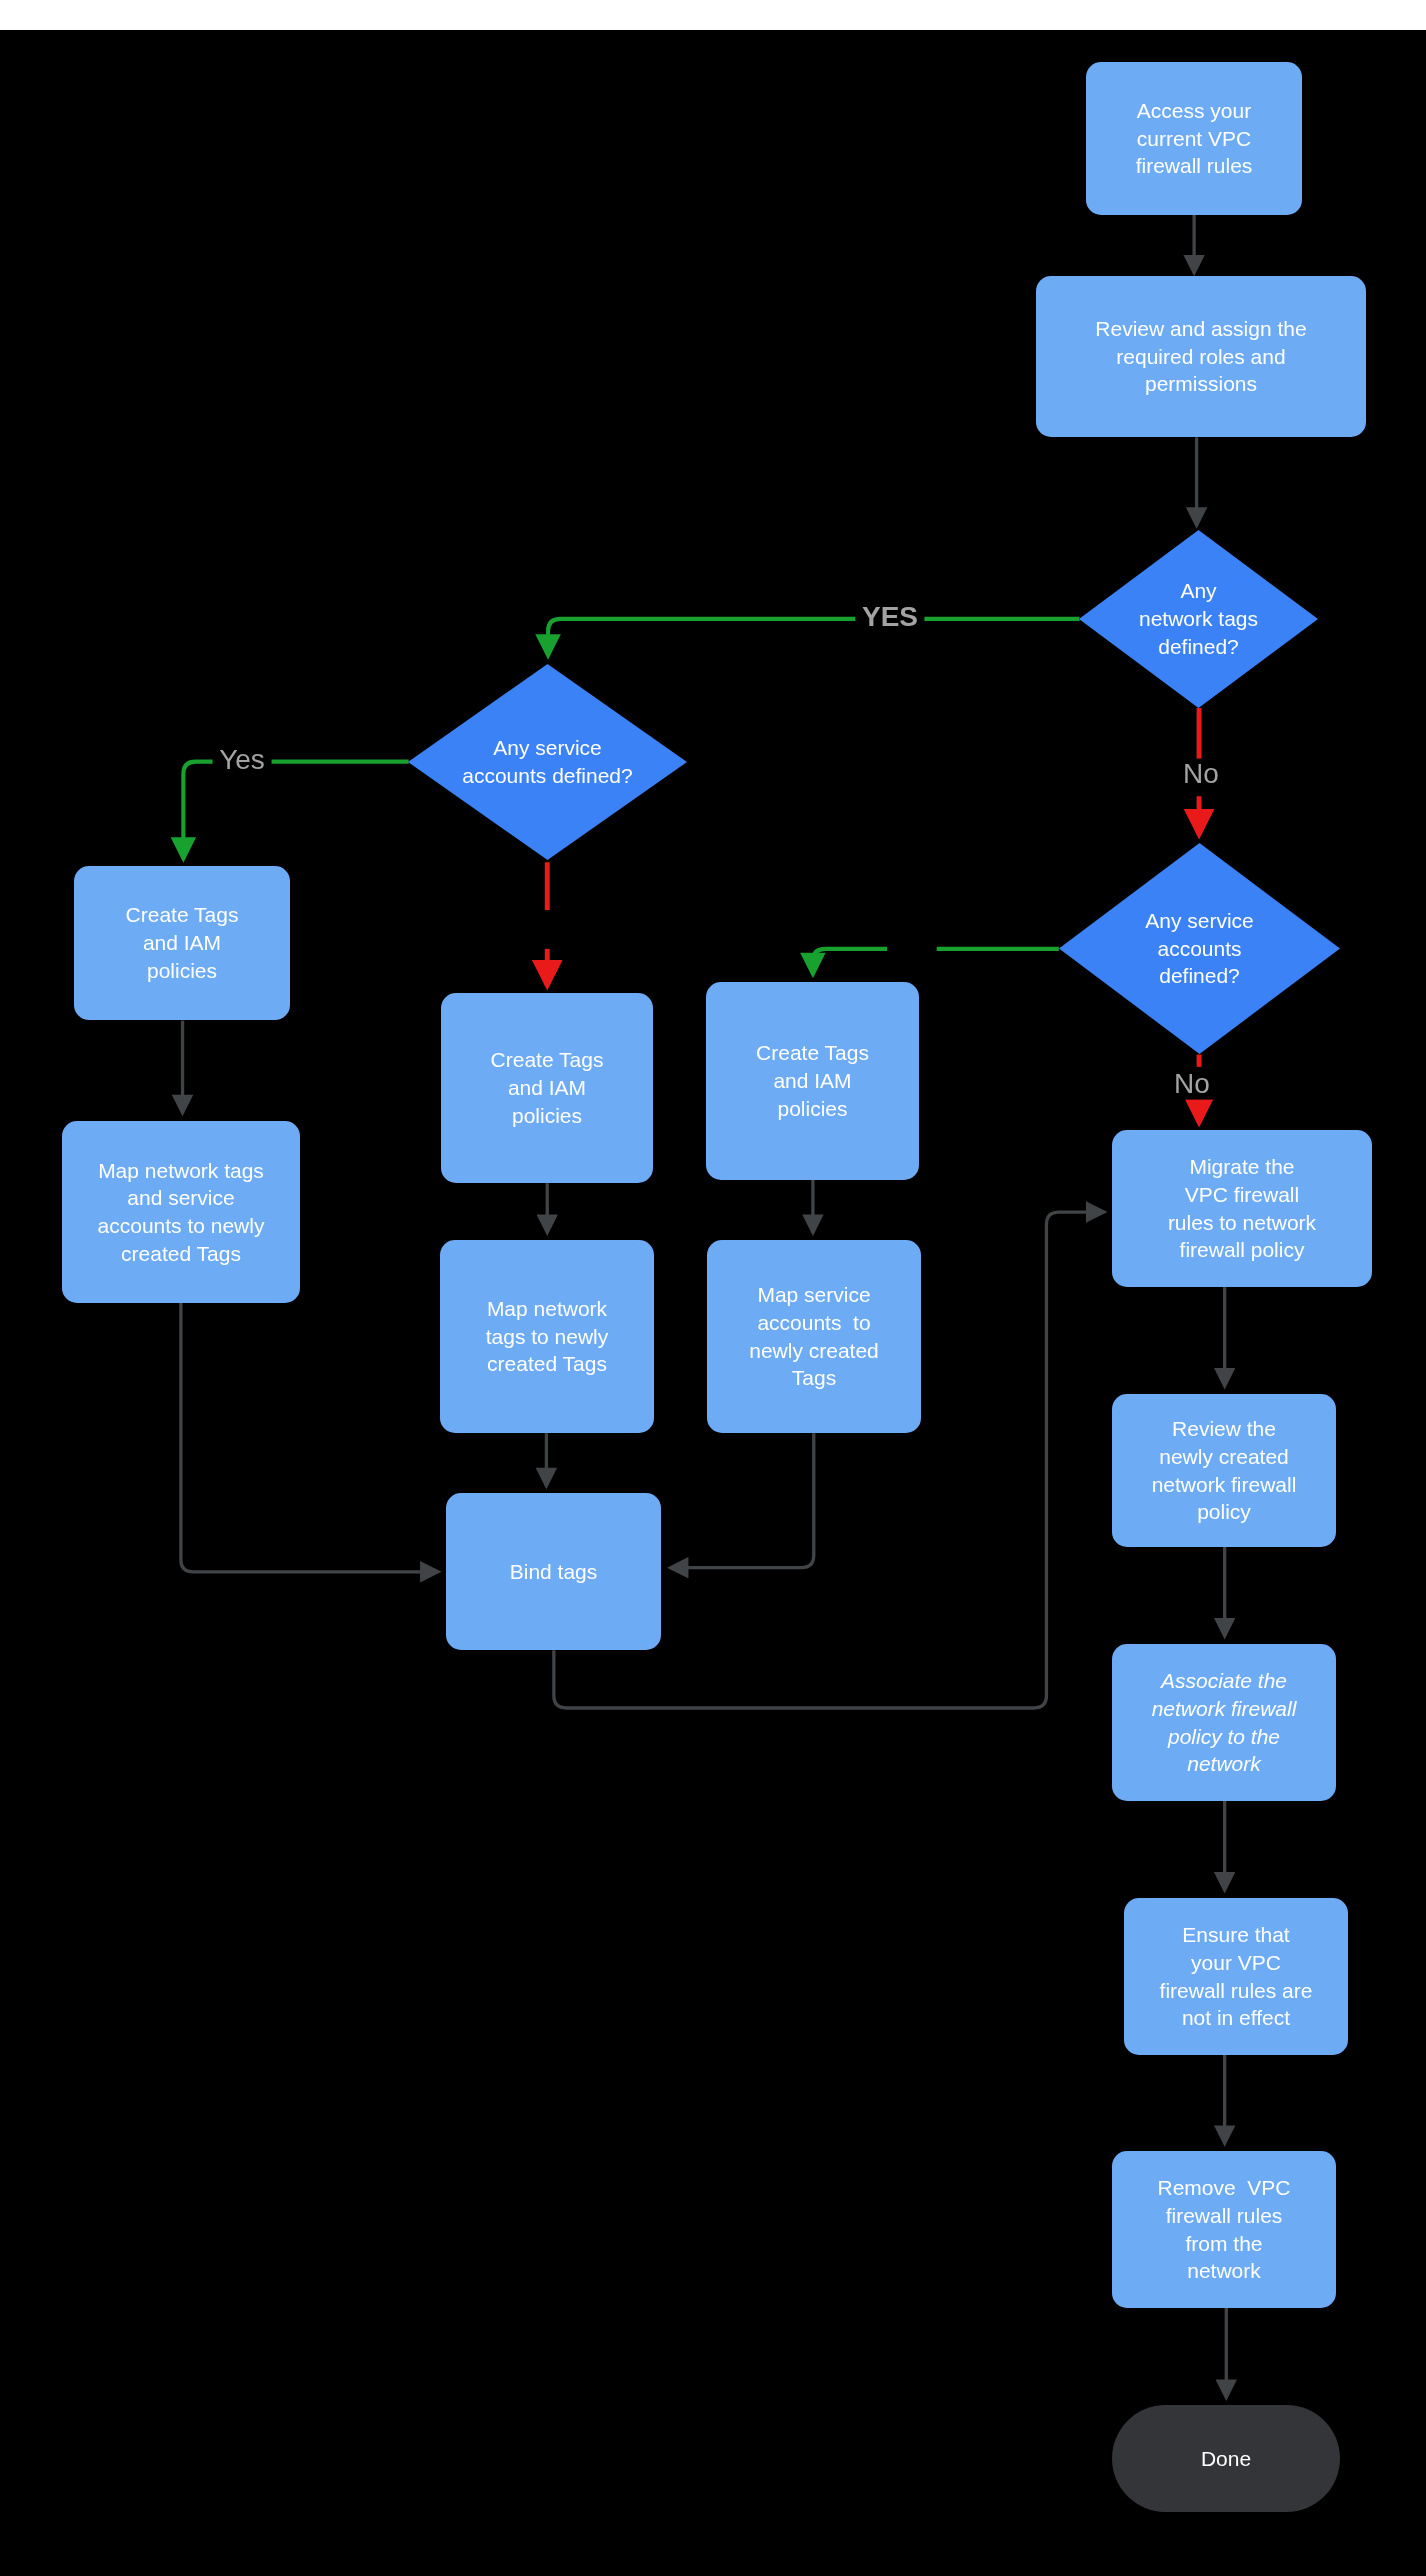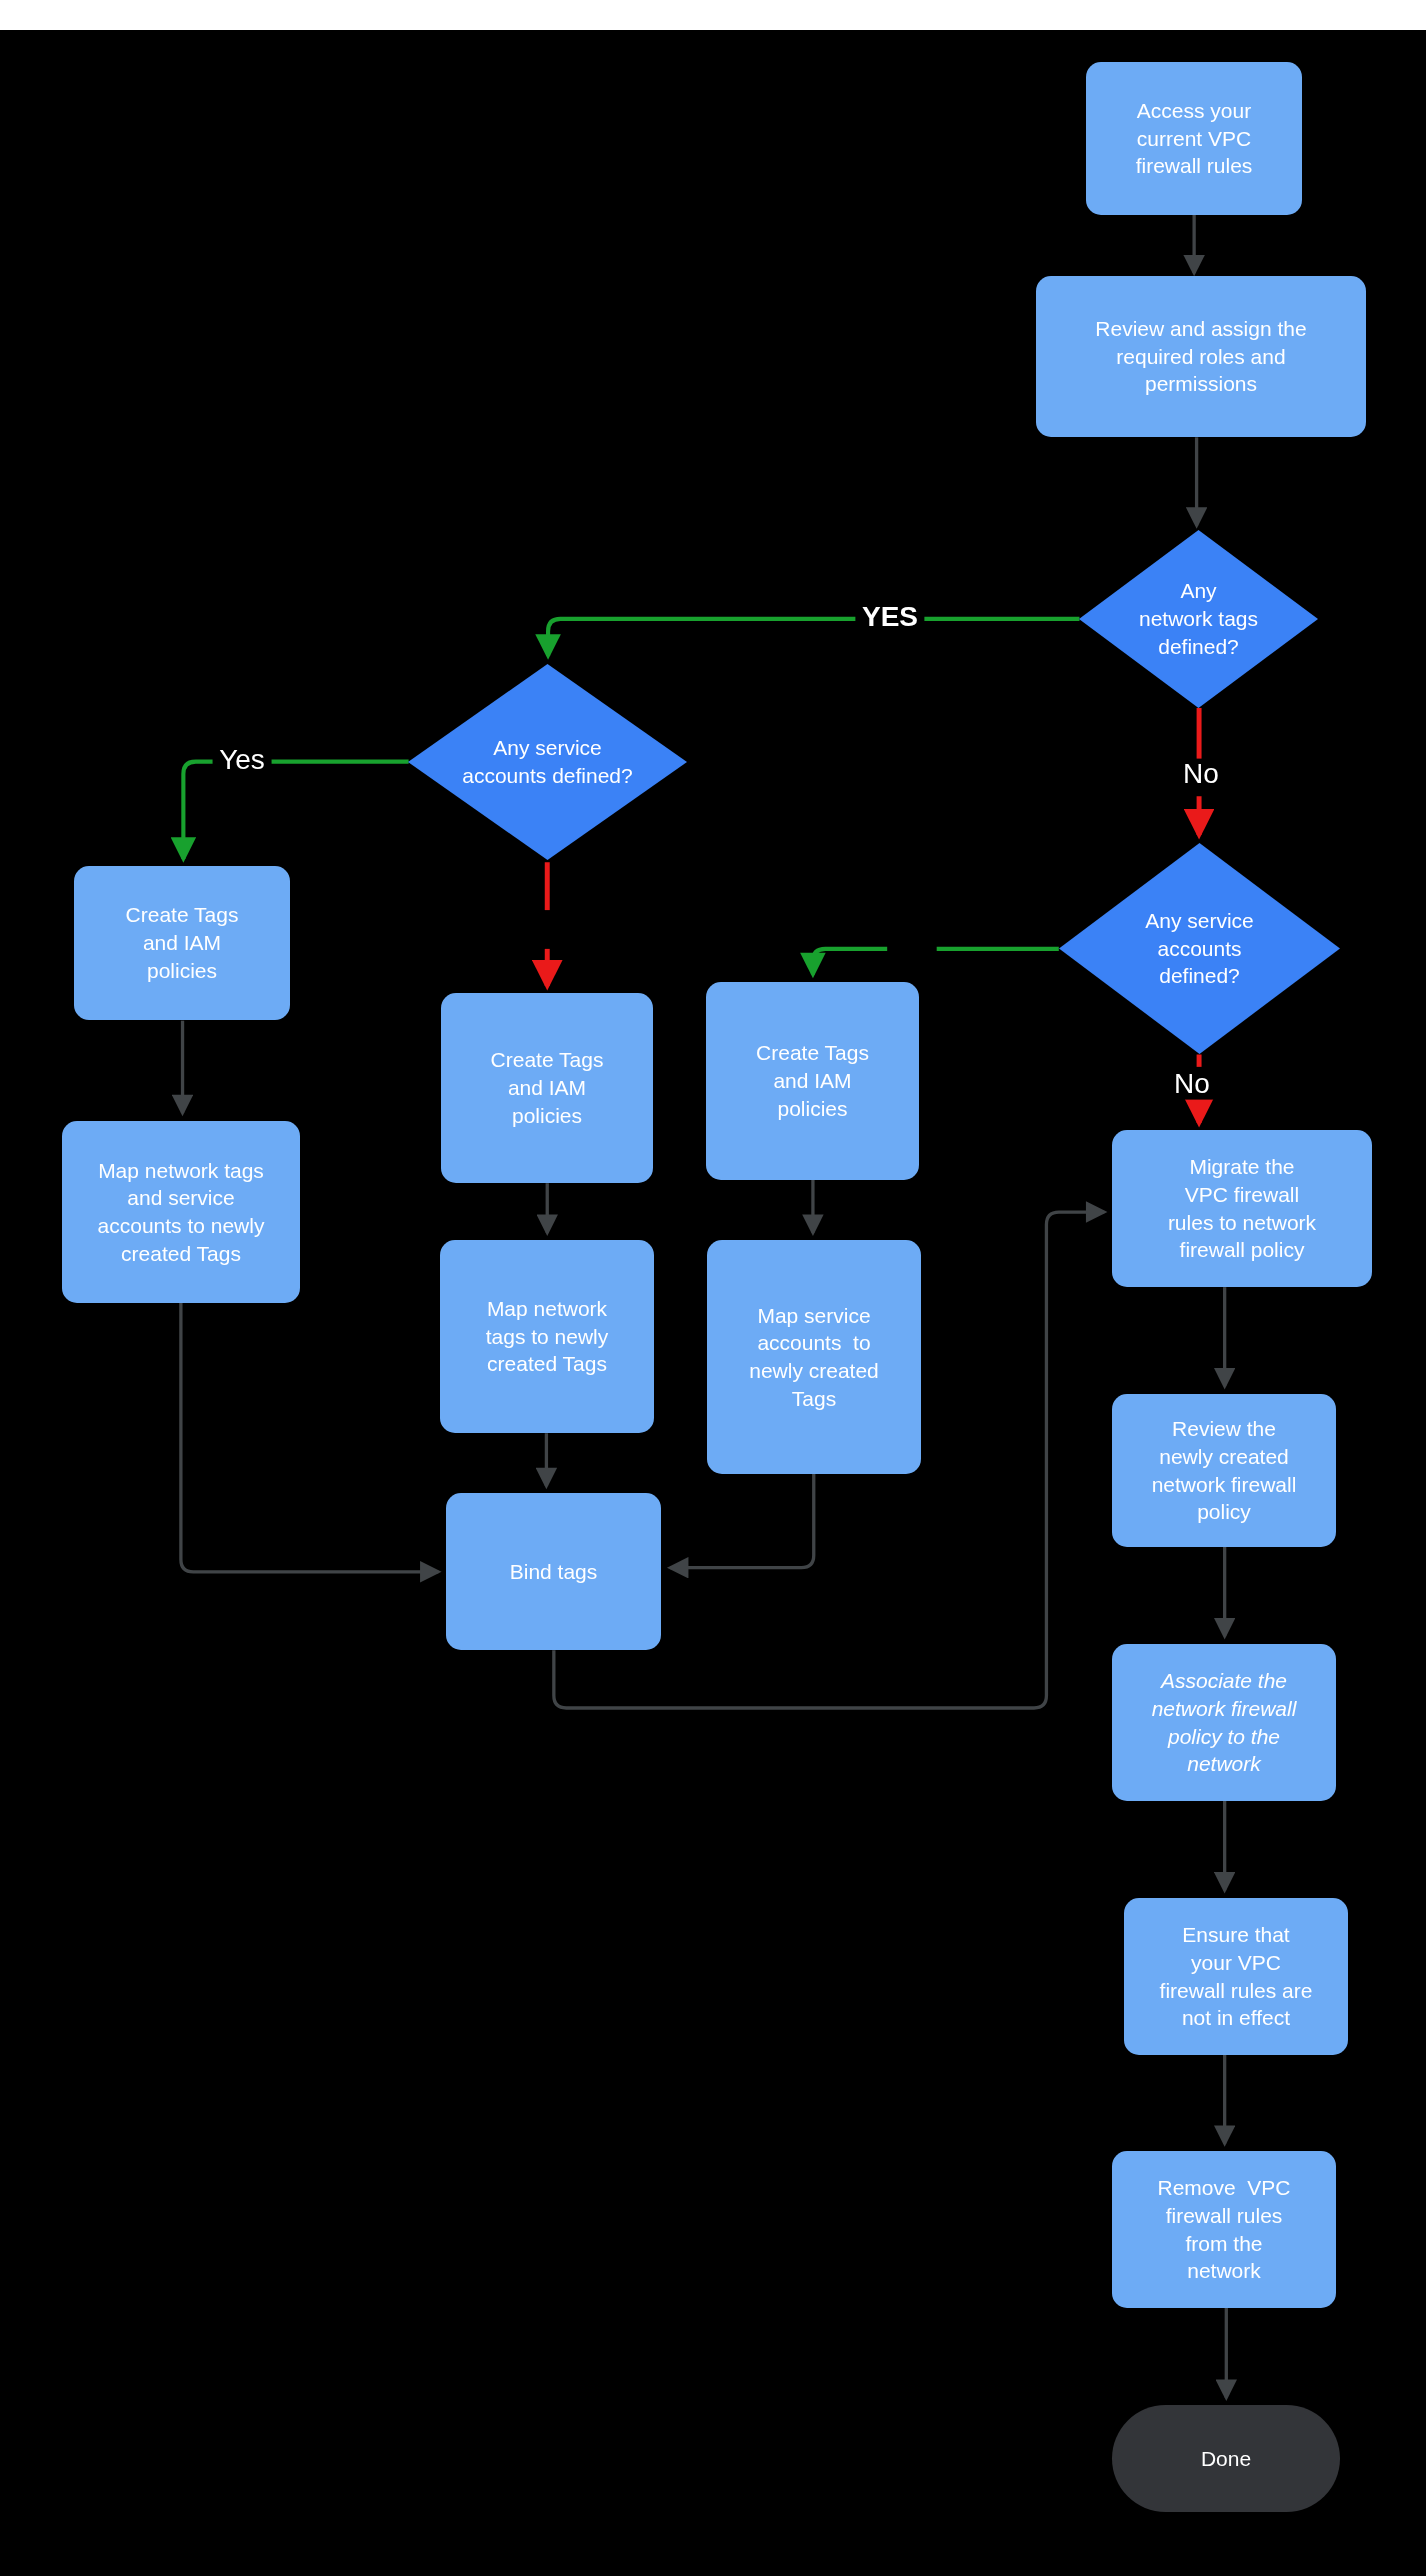--- a/index.html
+++ b/index.html
@@ -7,36 +7,36 @@
        font-family:"Liberation Sans", sans-serif;}
   .stage{position:absolute;left:0;top:0;width:1427px;height:2576px;background:#000;}
   .topstrip{position:absolute;left:0;top:0;width:1427px;height:30px;background:#ffffff;}
   svg.edges{position:absolute;left:0;top:0;width:1427px;height:2576px;}
   .node{position:absolute;display:flex;align-items:center;justify-content:center;
         text-align:center;color:#ffffff;font-size:21px;line-height:1.32;
         white-space:pre-wrap;}
   .process{background:#6dabf5;border-radius:15px;}
   .decision{background:#3b82f6;clip-path:polygon(50% 0,100% 50%,50% 100%,0 50%);}
   .terminal{background:#333539;border-radius:54px;}
-  .edge-label{position:absolute;transform:translate(-50%,-50%);color:#ffffff;
+  .edge-label{position:absolute;transform:translate(-50%,-50%);color:#a3a3a3;
         font-size:28px;background:#000;padding:0 6.6px;line-height:1.1;}
   .edge-label.caps{font-weight:700;}
 
   
   .n-access{left:1086px;top:62px;width:216px;height:153px;}
   .n-review-roles{left:1036px;top:276px;width:330px;height:161px;}
   .n-dec-net{left:1079px;top:530px;width:239px;height:178px;}
   .n-dec-svc-left{left:408px;top:664px;width:279px;height:196px;}
   .n-dec-svc-right{left:1059px;top:843px;width:281px;height:211px;}
   .n-create-left{left:74px;top:866px;width:216px;height:154px;}
   .n-create-mid{left:441px;top:993px;width:212px;height:190px;}
   .n-create-right{left:706px;top:982px;width:213px;height:198px;}
   .n-map-both{left:62px;top:1121px;width:238px;height:182px;}
   .n-map-net{left:440px;top:1240px;width:214px;height:193px;}
-  .n-map-svc{left:707px;top:1240px;width:214px;height:234px;text-align:center;}
+  .n-map-svc{left:707px;top:1240px;width:214px;height:193px;text-align:center;}
   .n-bind{left:446px;top:1493px;width:215px;height:157px;text-align:center;}
   .n-migrate{left:1112px;top:1130px;width:260px;height:157px;}
   .n-review-policy{left:1112px;top:1394px;width:224px;height:153px;}
   .n-associate{left:1112px;top:1644px;width:224px;height:157px;font-style:italic;}
   .n-ensure{left:1112px;top:1898px;width:224px;height:157px;margin-left:12px;}
   .n-remove{left:1112px;top:2151px;width:224px;height:157px;}
   .n-done{left:1112px;top:2405px;width:228px;height:107px;}
 
   .l-yes-net{left:890px;top:617px;}
   .l-yes-svc{left:242px;top:760px;}

